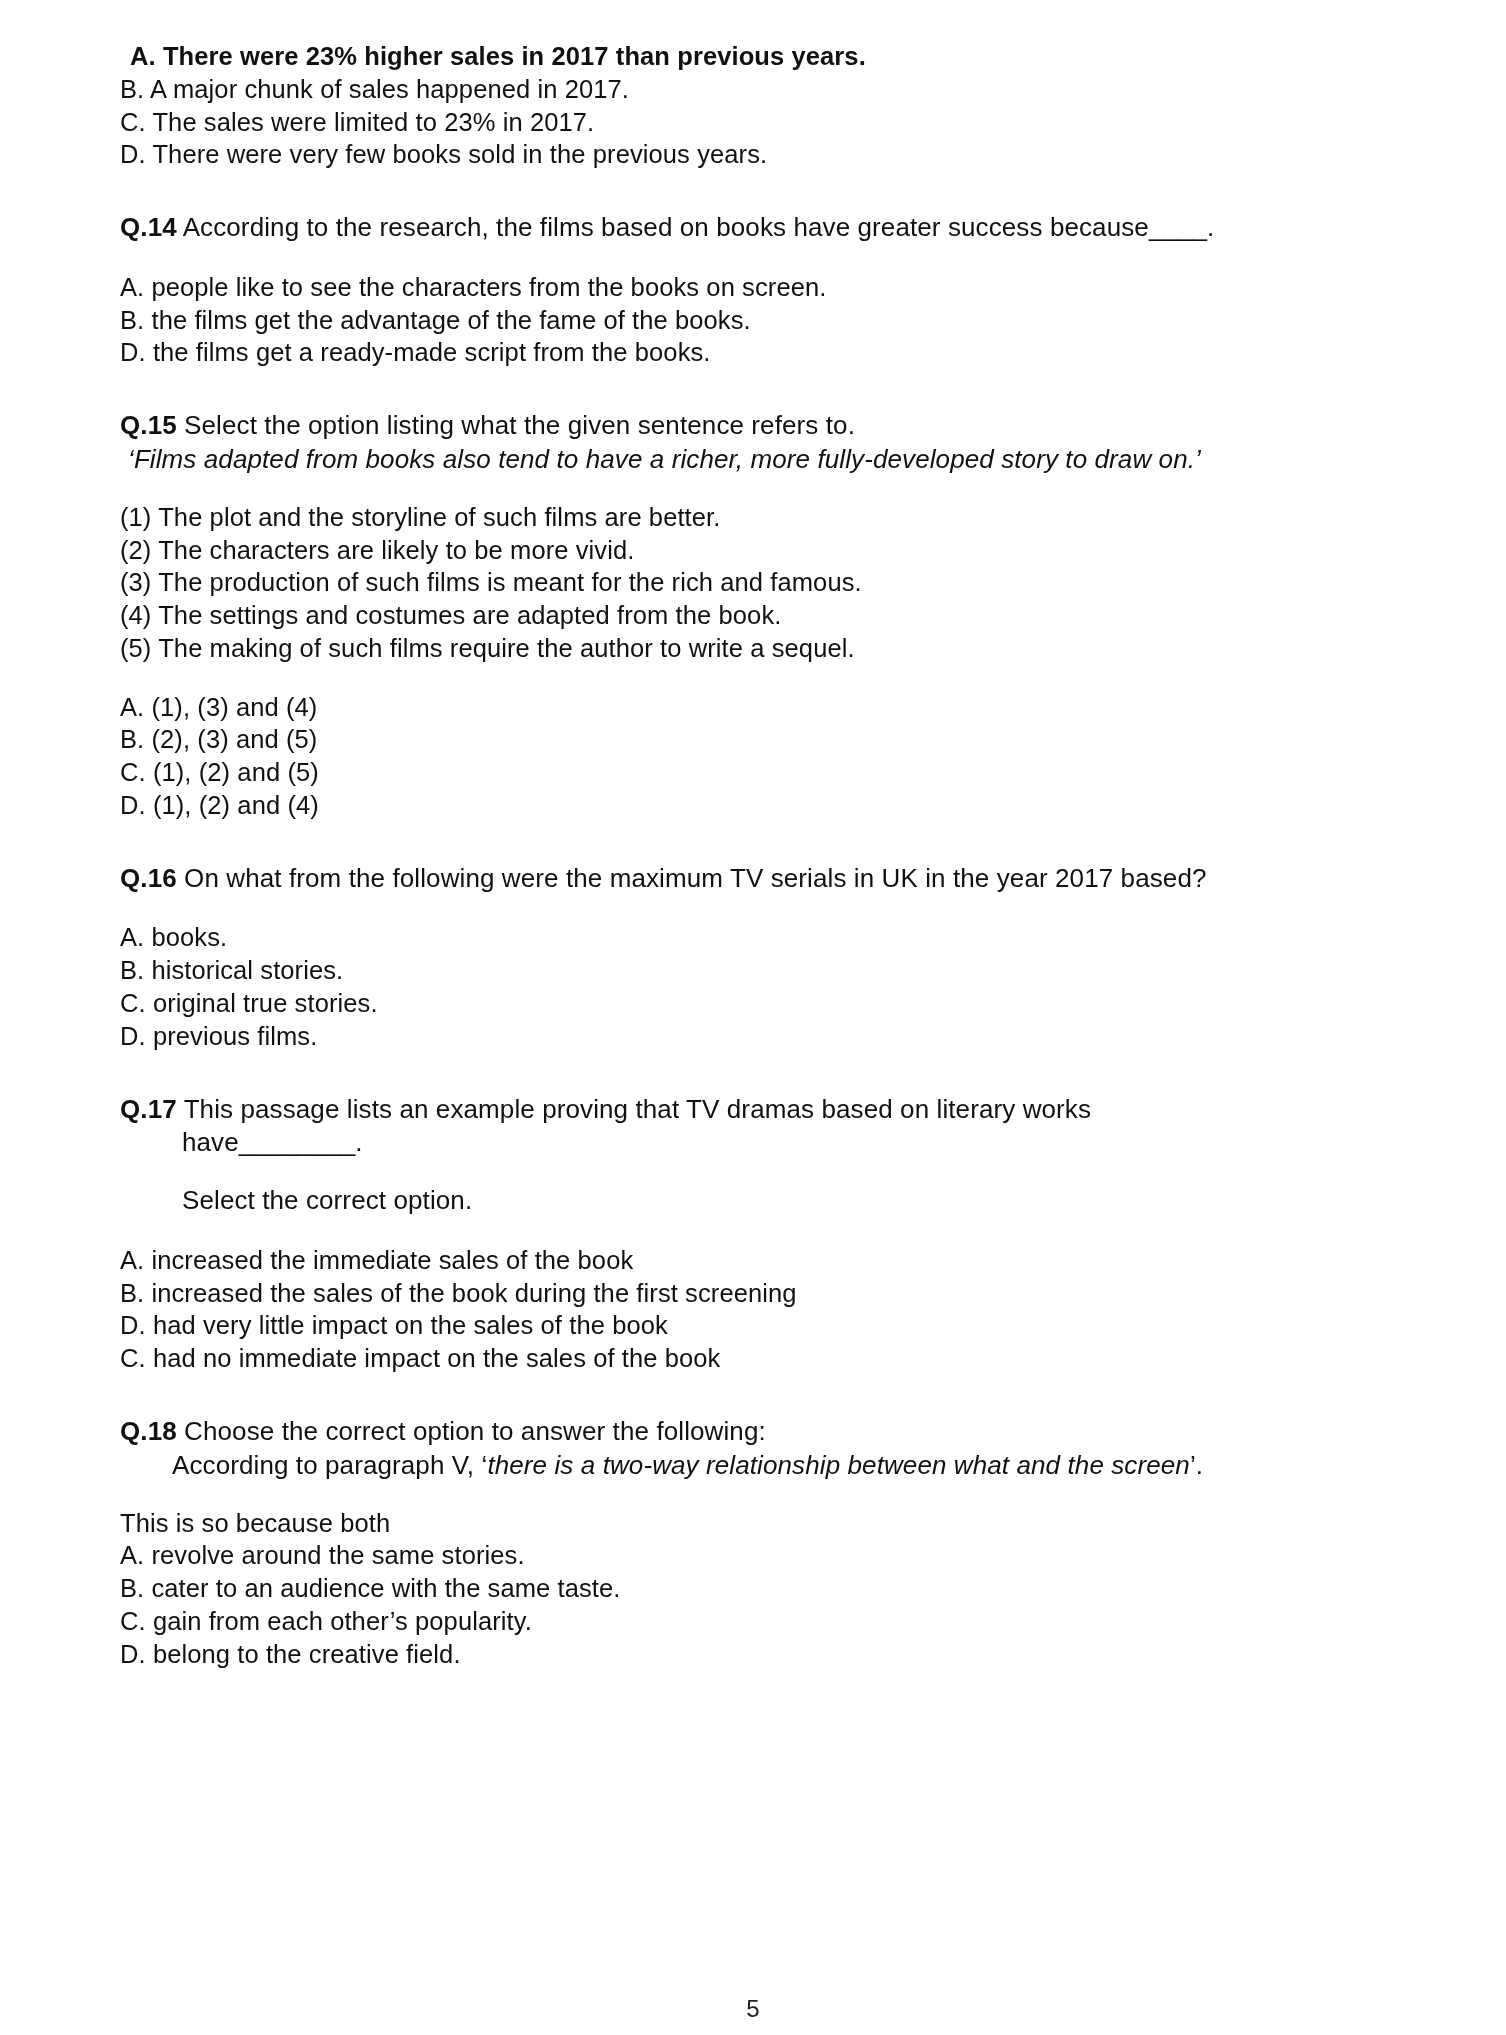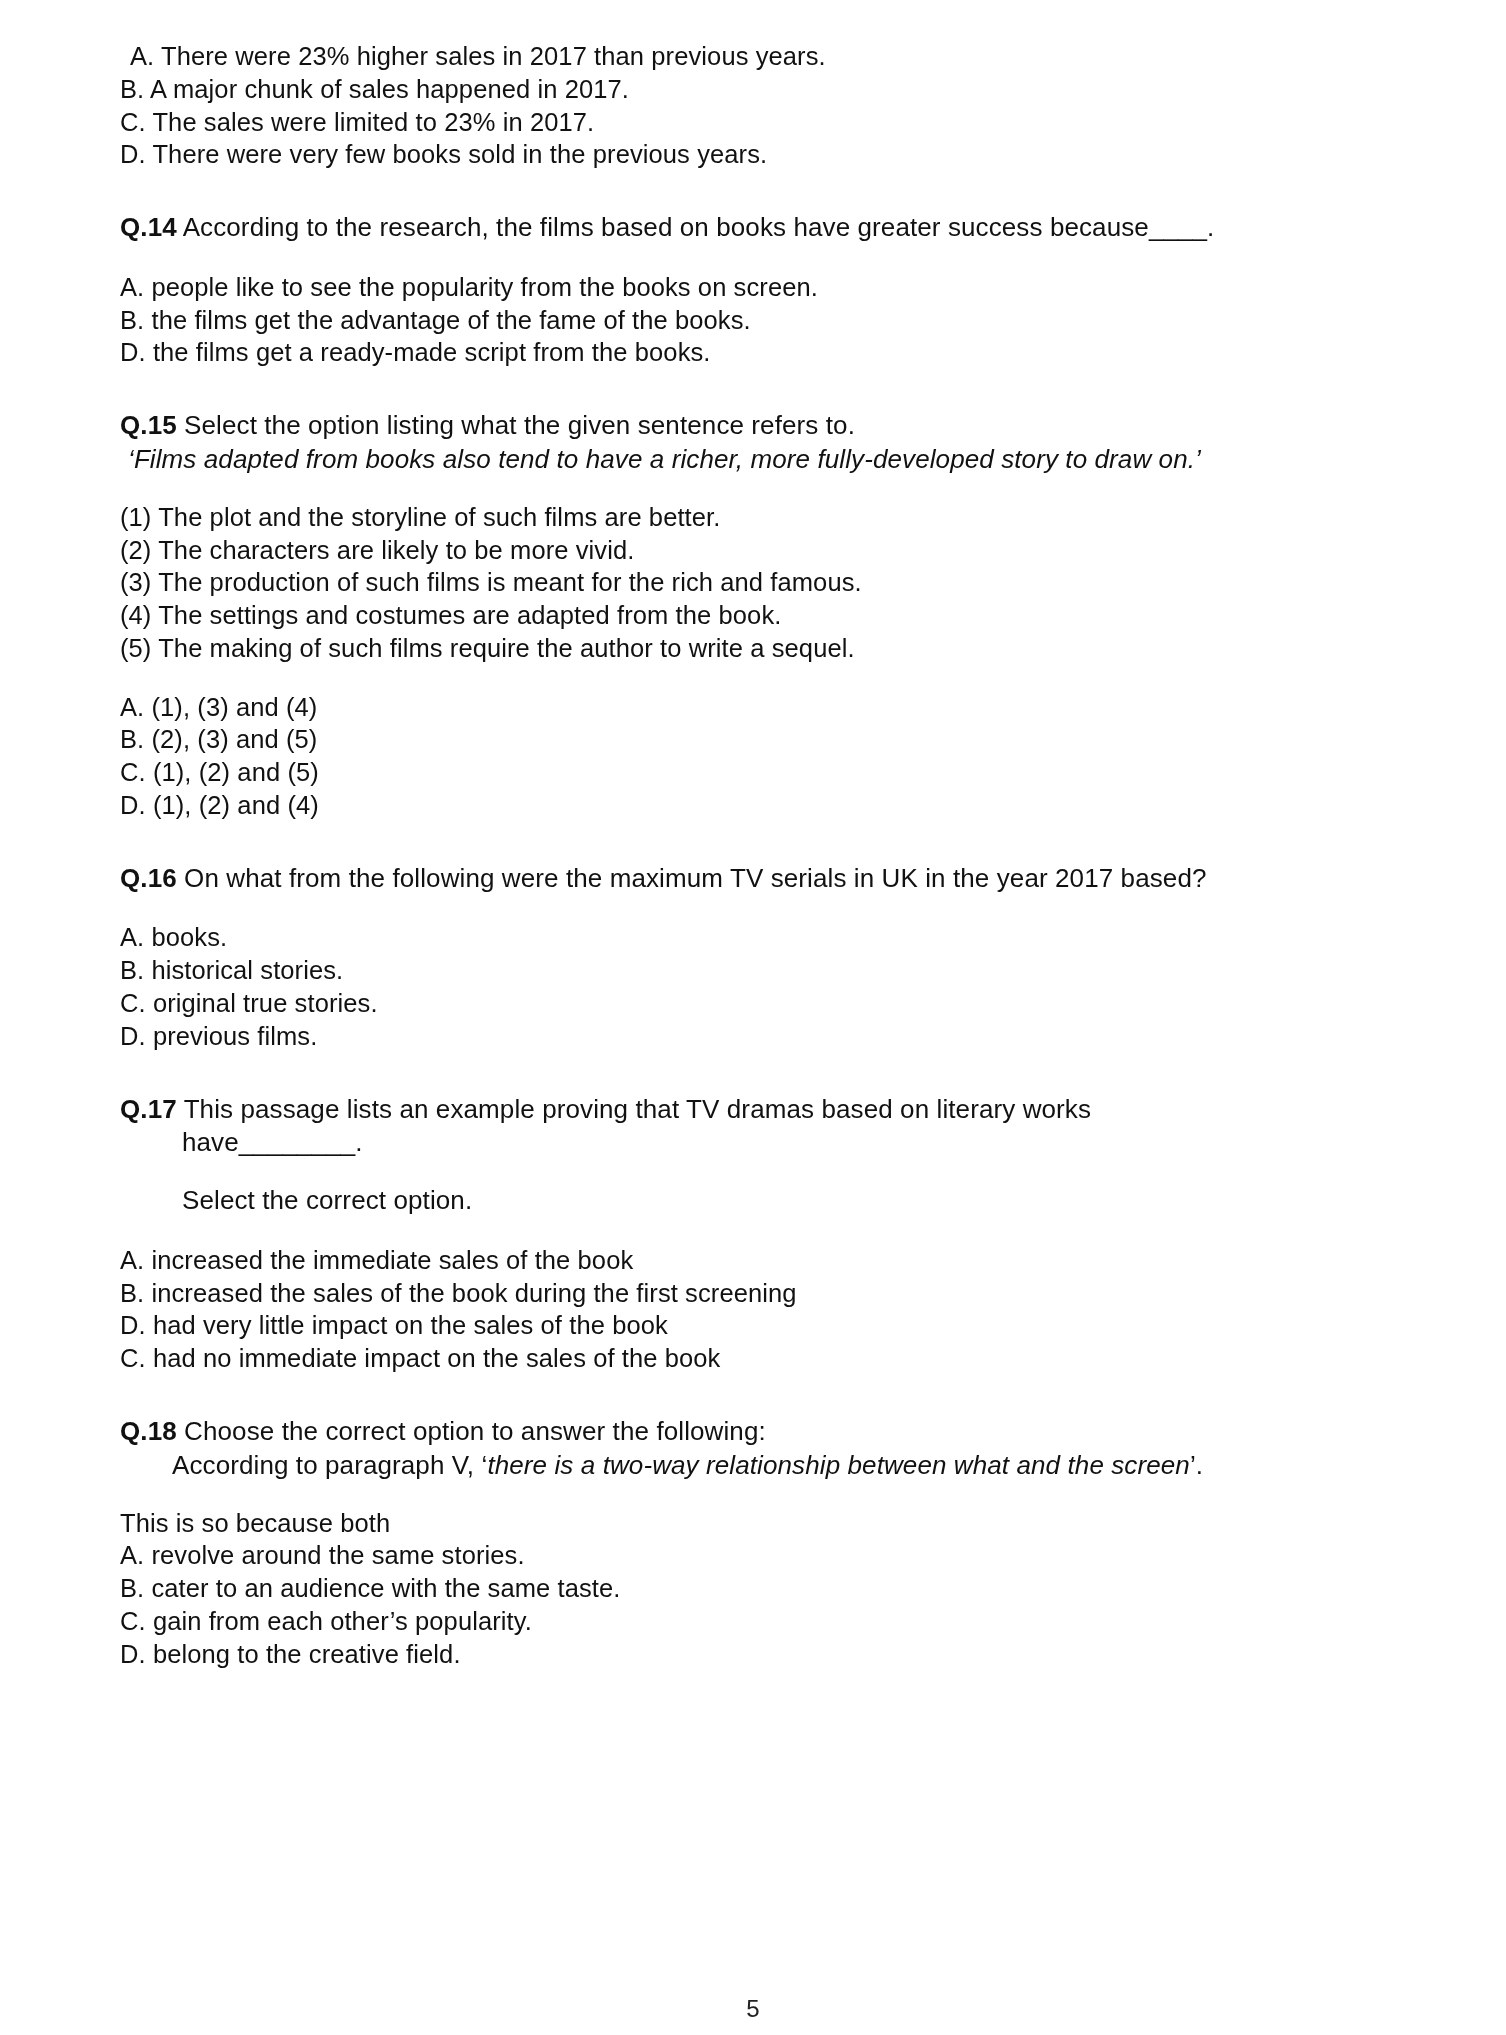--- a/index.html
+++ b/index.html
@@ -47,20 +47,21 @@
     padding-left: 62px;
   }
   .optlist .opt {
     padding-left: 0;
   }
   .tight { margin-bottom: 0; }
   .gap-sm { height: 14px; }
   .gap-md { height: 24px; }
   .firstopts .opt:first-child {
     padding-left: 10px;
+    font-weight: bold;
   }
   .footer {
     position: absolute;
     left: 0;
     right: 0;
     bottom: 12px;
     text-align: center;
     font-size: 24px;
     color: #222222;
   }
@@ -83,21 +84,21 @@
   <div class="gap-sm"></div>
 
   <div class="block">
     <div class="qline">
       <span class="qlabel">Q.14</span>
       <span>According to the research, the films based on books have greater success because____.</span>
     </div>
   </div>
 
   <div class="block optlist">
-    <div class="opt">A. people like to see the popularity from the books on screen.</div>
+    <div class="opt">A. people like to see the characters from the books on screen.</div>
     <div class="opt">B. the films get the advantage of the fame of the books.</div>
     <div class="opt">D. the films get a ready-made script from the books.</div>
   </div>
 
   <div class="gap-sm"></div>
 
   <div class="block tight">
     <div class="qline">
       <span class="qlabel">Q.15</span>
       <span>Select the option listing what the given sentence refers to.</span>

